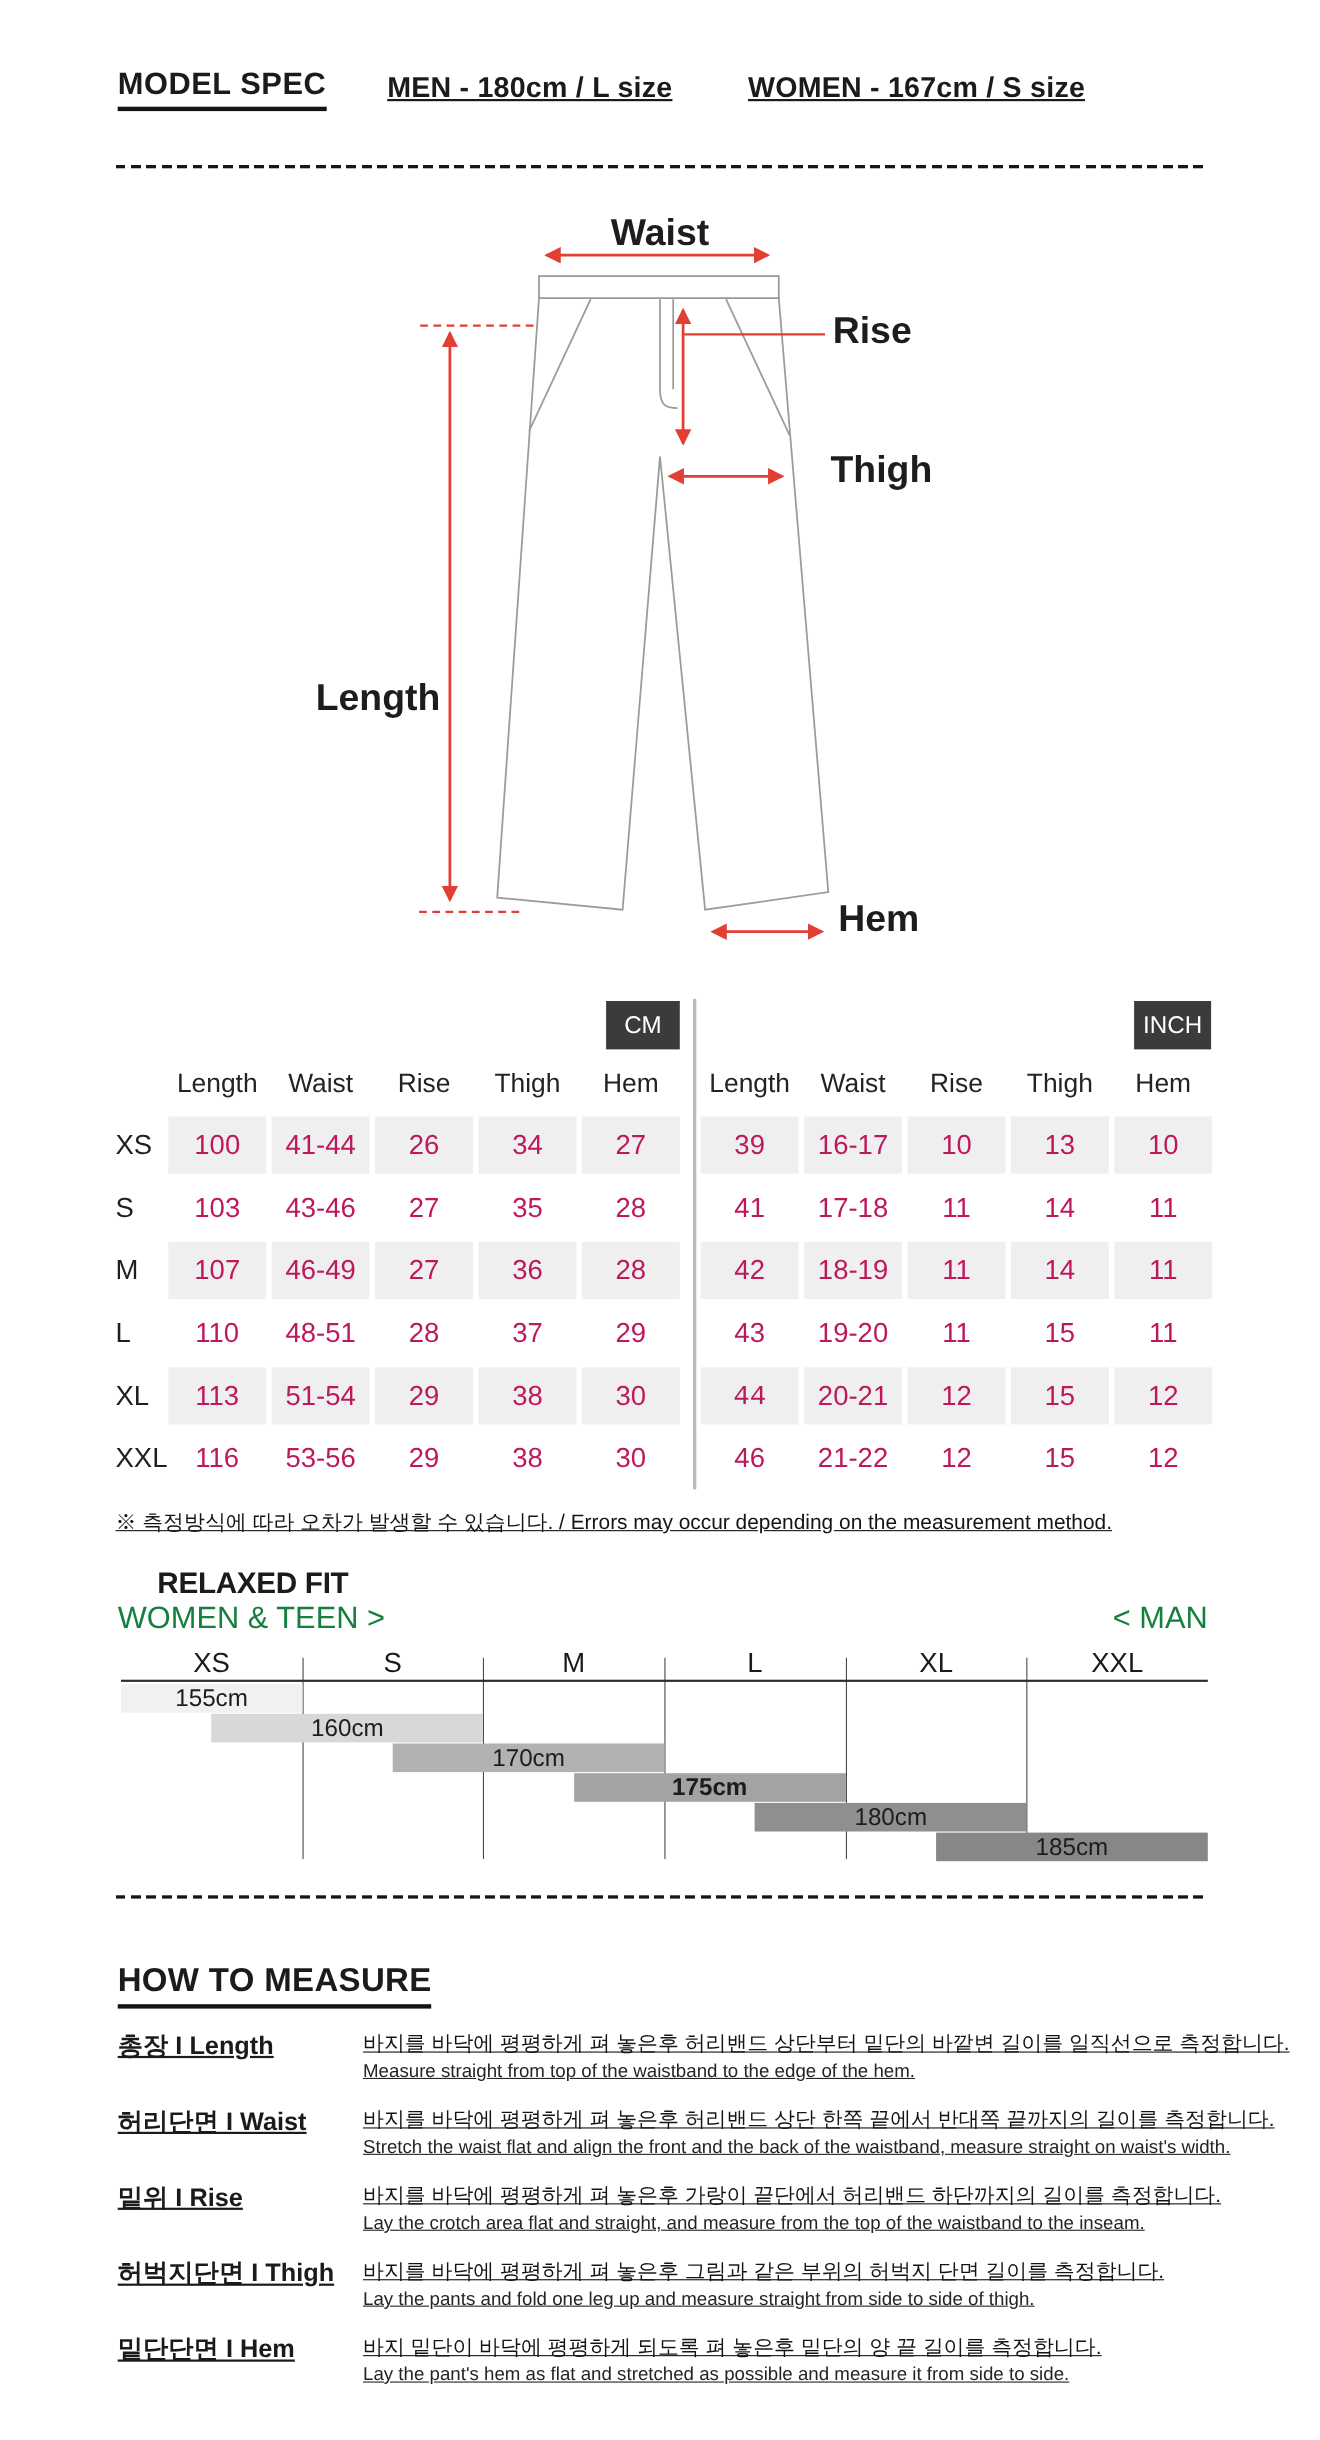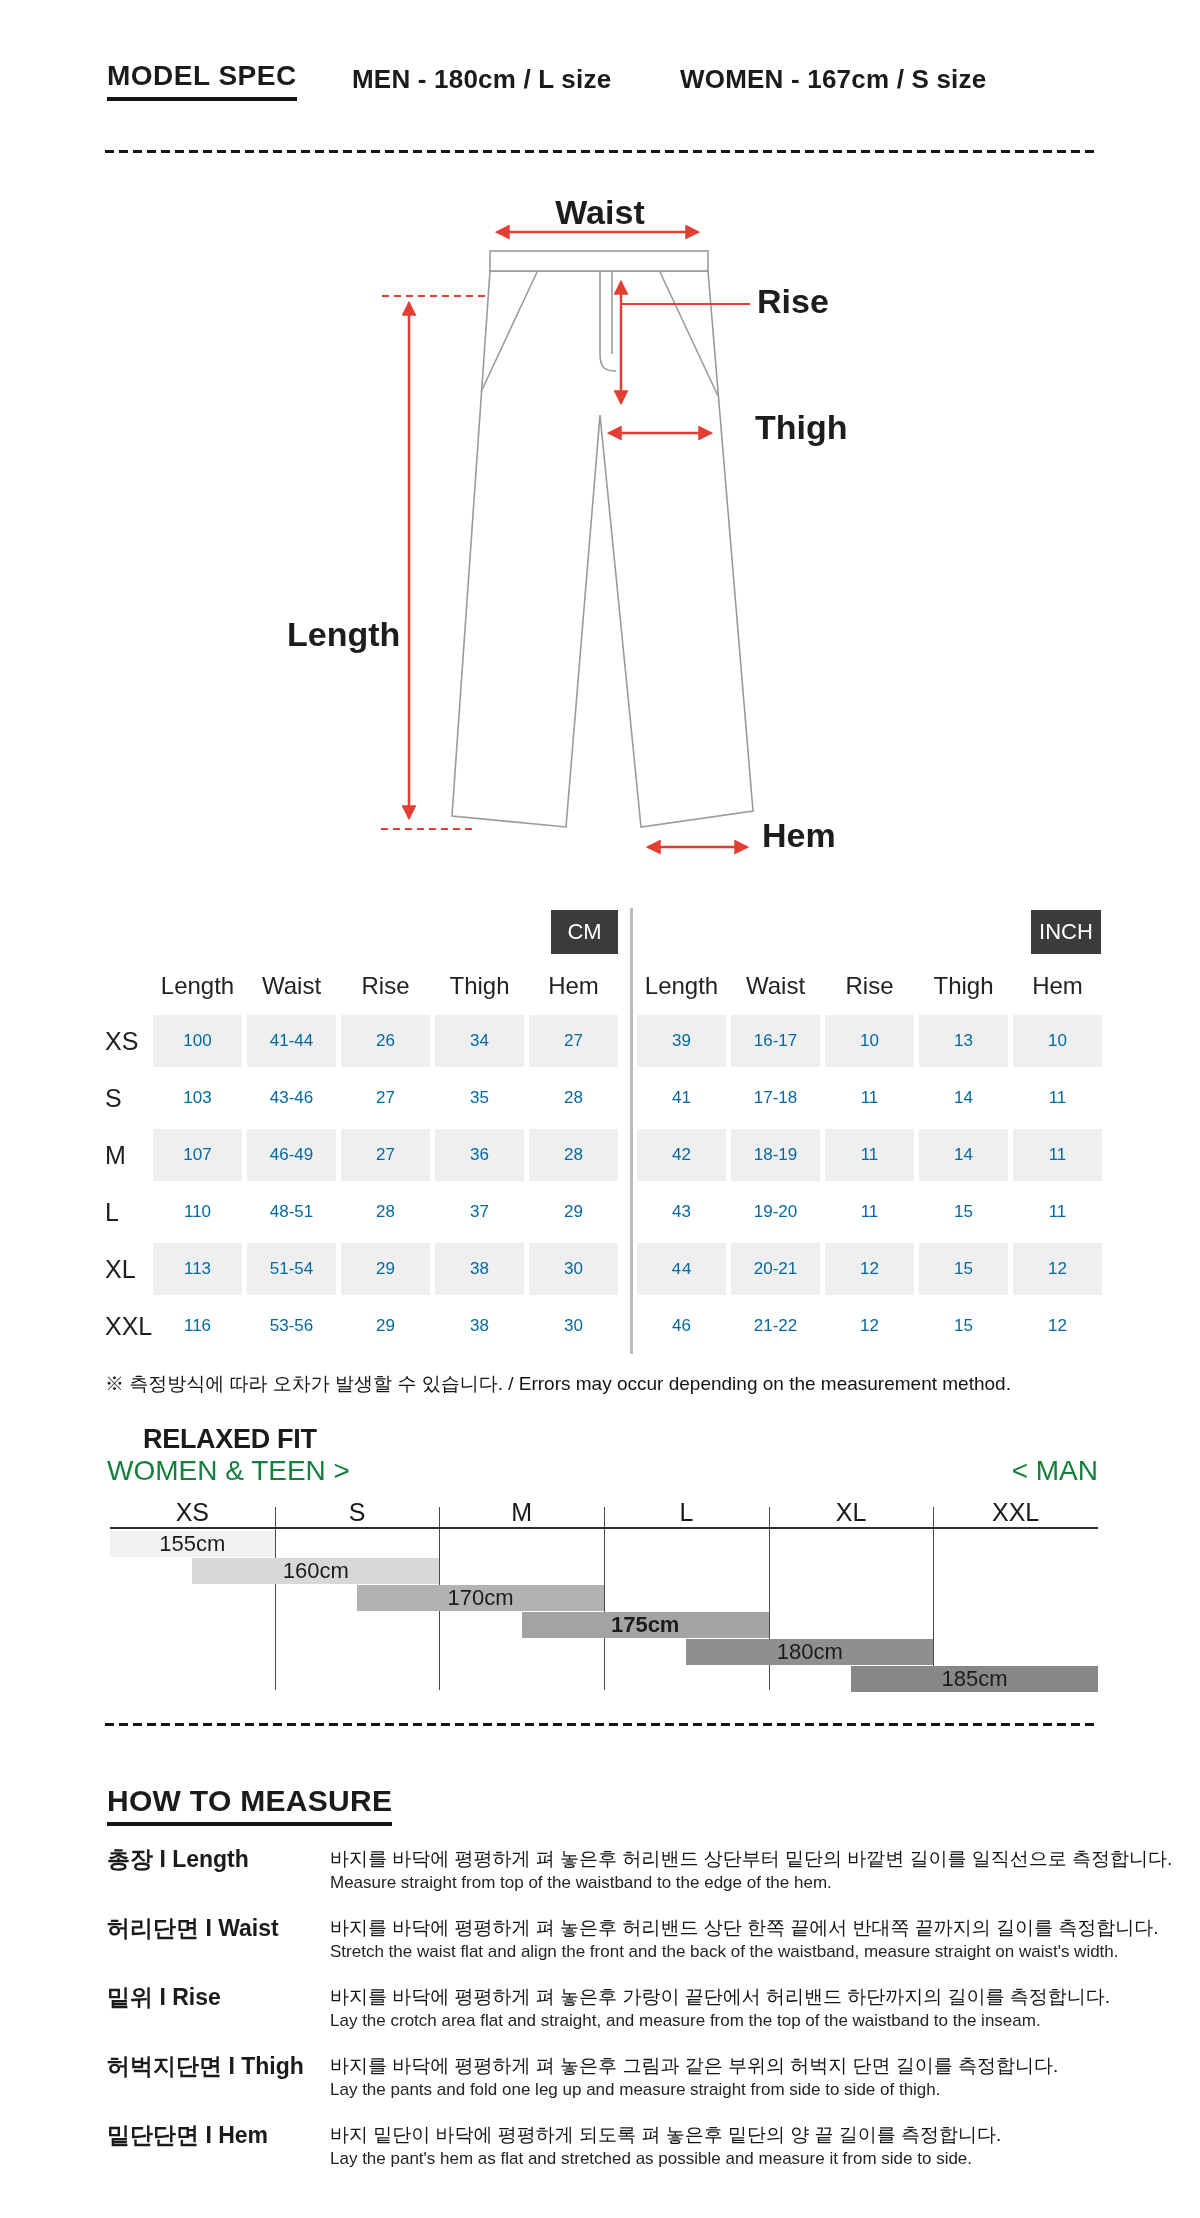--- a/index.html
+++ b/index.html
@@ -1,29 +1,29 @@
 <!DOCTYPE html>
 <html><head>
 <meta charset="utf-8">
 <style>
   html,body{margin:0;padding:0;background:#fff;}
   body{font-family:"Liberation Sans", sans-serif;color:#1b1b1b;}
   #canvas{position:relative;width:1200px;height:2218px;background:#fff;overflow:hidden;}
   .abs{position:absolute;}
-  .nowrap{white-space:nowrap;}
+  .nowrap{white-space:nowrap;text-decoration:underline;}
   .pre{white-space:pre;}
   .center{display:flex;align-items:center;justify-content:center;}
   .h-main{font-size:28px;font-weight:800;letter-spacing:.5px;border-bottom:4px solid #141414;padding-bottom:5px;}
   .h-sub{font-size:26px;font-weight:700;letter-spacing:.2px;}
   .h-section{font-size:29px;font-weight:800;letter-spacing:.3px;border-bottom:3px solid #141414;padding-bottom:4px;}
   .dashrule{height:3px;background:repeating-linear-gradient(90deg,#161616 0 9px,transparent 9px 14px);}
   .diagram-label{font-size:34px;font-weight:700;color:#1d1d1d;}
   .badge{background:#3b3b3b;color:#fff;font-size:22px;}
   .tbl-head{font-size:24px;color:#232323;text-align:center;}
-  .tbl-cell{font-size:17px;color:#0369a1;text-align:center;}
+  .tbl-cell{font-size:25px;color:#be185d;text-align:center;}
   .tbl-size{font-size:25px;color:#1f1f1f;}
   .note{font-size:19px;color:#141414;}
   .fit-title{font-size:27px;font-weight:700;letter-spacing:-.3px;}
   .fit-sub{font-size:28px;color:#15803d;}
   .chart-size-label{font-size:25px;color:#1a1a1a;text-align:center;}
   .chart-bar-label{font-size:22px;color:#1c1c1c;}
   .vline{width:1px;background:#4a4a4a;}
   .measure-label{font-size:23px;font-weight:700;line-height:24px;}
   .measure-ko{font-size:19px;line-height:24px;color:#141414;}
   .measure-en{font-size:17px;line-height:24px;color:#242424;}

